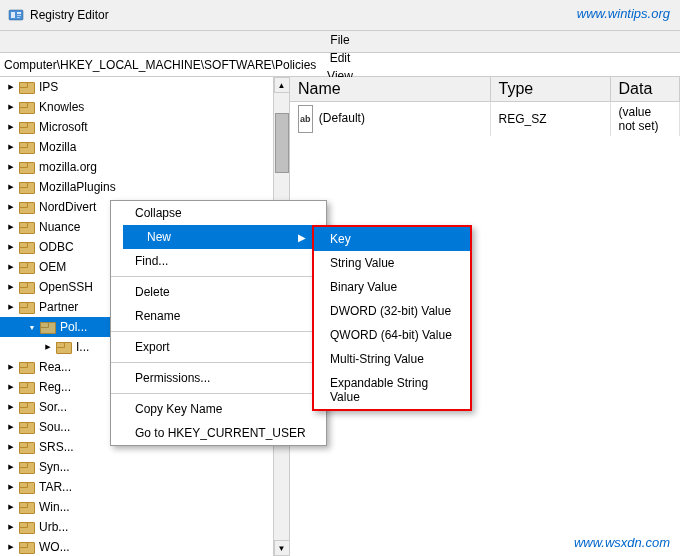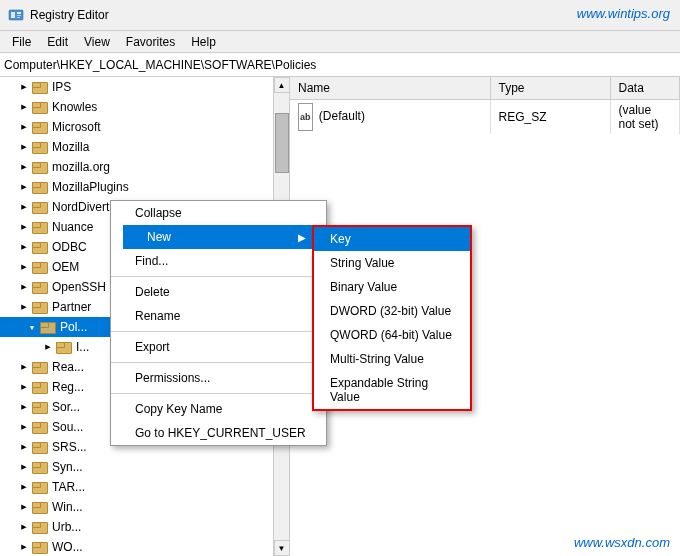--- a/index.html
+++ b/index.html
@@ -39,20 +39,21 @@
     }
 
     
     .menu-bar {
       background: #f0f0f0;
       height: 22px;
       display: flex;
       align-items: center;
       padding: 0 4px;
       border-bottom: 1px solid #ccc;
+      flex-direction: column;
     }
     .menu-item {
       padding: 2px 8px;
       cursor: pointer;
       font-size: 12px;
       color: #000;
     }
 
     
     .address-bar {
@@ -143,21 +144,21 @@
       width: 100%;
       border-collapse: collapse;
     }
     .registry-table th {
       background: #f0f0f0;
       border-bottom: 1px solid #ccc;
       border-right: 1px solid #ccc;
       padding: 3px 8px;
       text-align: left;
       font-weight: normal;
-      font-size: 12px;
+      font-size: 16px;
       height: 22px;
     }
     .registry-table td {
       padding: 3px 8px;
       border-right: 1px solid #e0e0e0;
       font-size: 12px;
       height: 20px;
     }
     .reg-ab {
       display: inline-block;
@@ -258,21 +259,21 @@
     .submenu-border {
       border: 2px solid #e00;
     }
 
     .ctx-item-wrapper {
       position: relative;
       margin-left: 12px;
     }
 
     
-    .indent-1 { padding-left: 16px; }
+    .indent-1 { padding-left: 3px; }
 
     .tree-panel-inner {
       width: calc(290px - 16px);
       overflow: hidden;
     }
 
     .policies-item {
       display: flex;
       align-items: center;
       padding: 2px 0;

